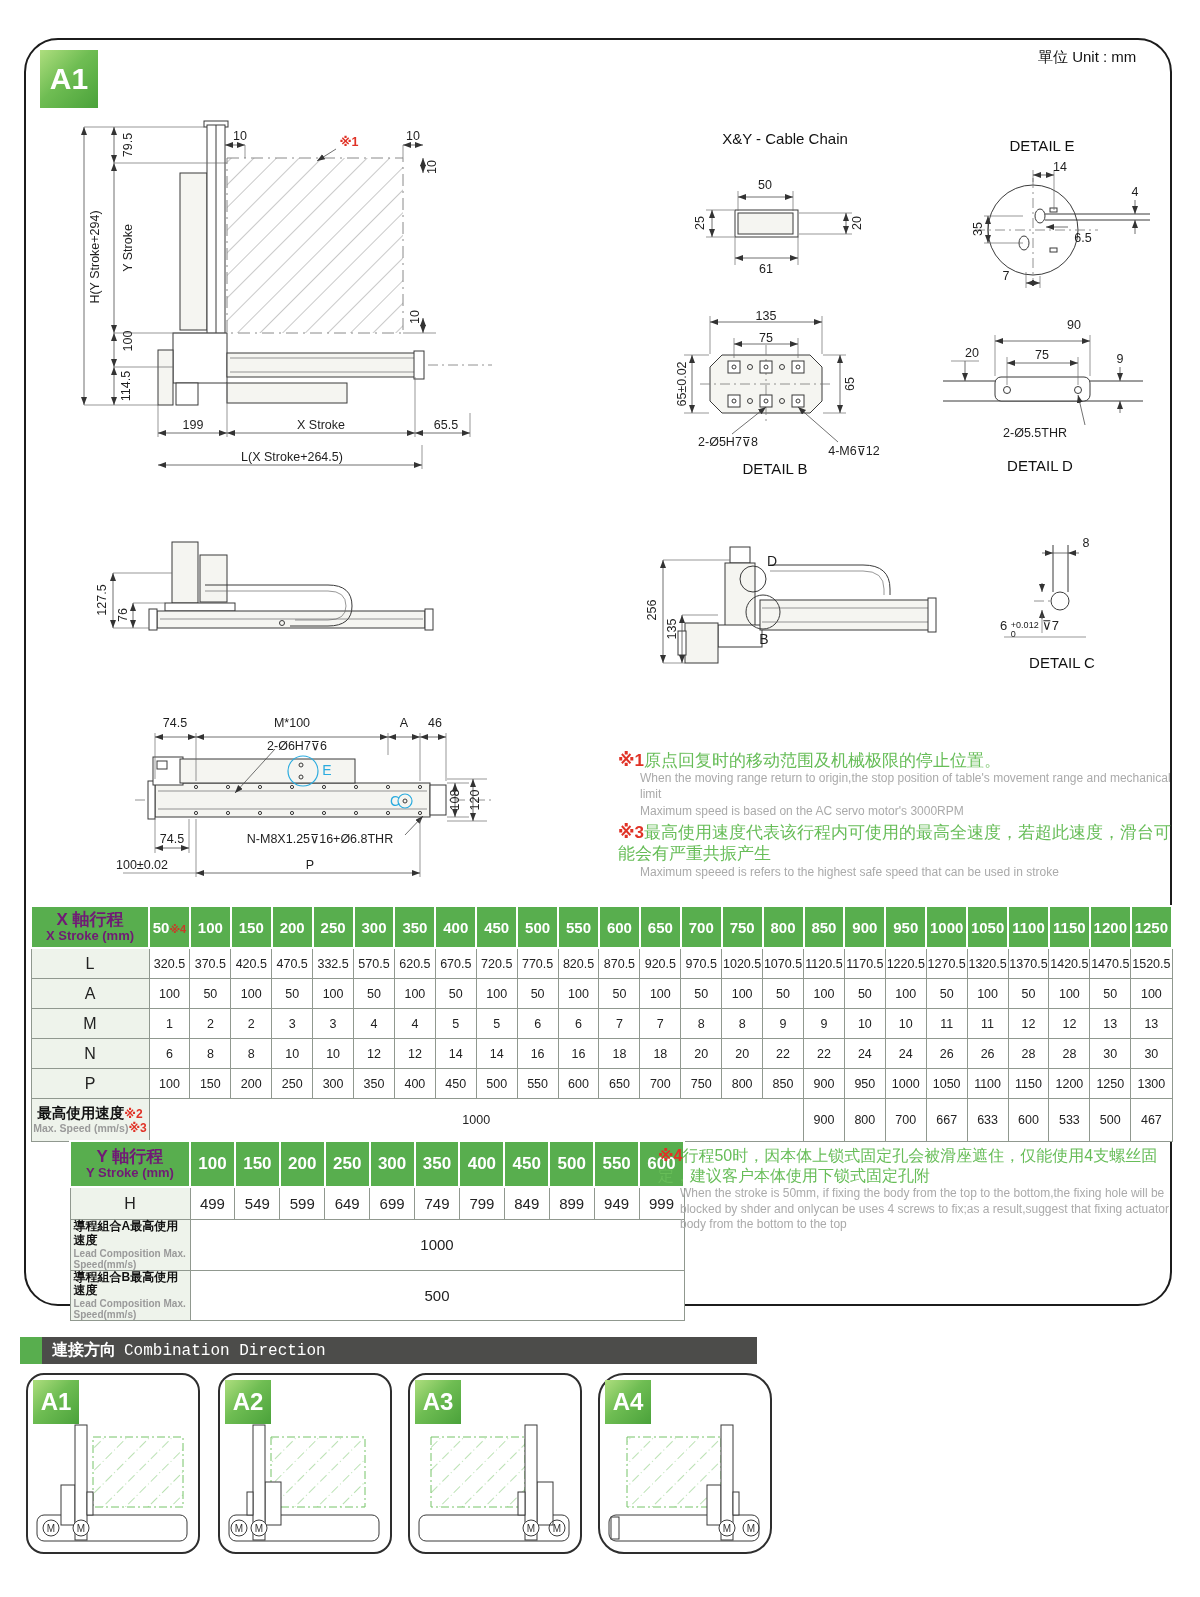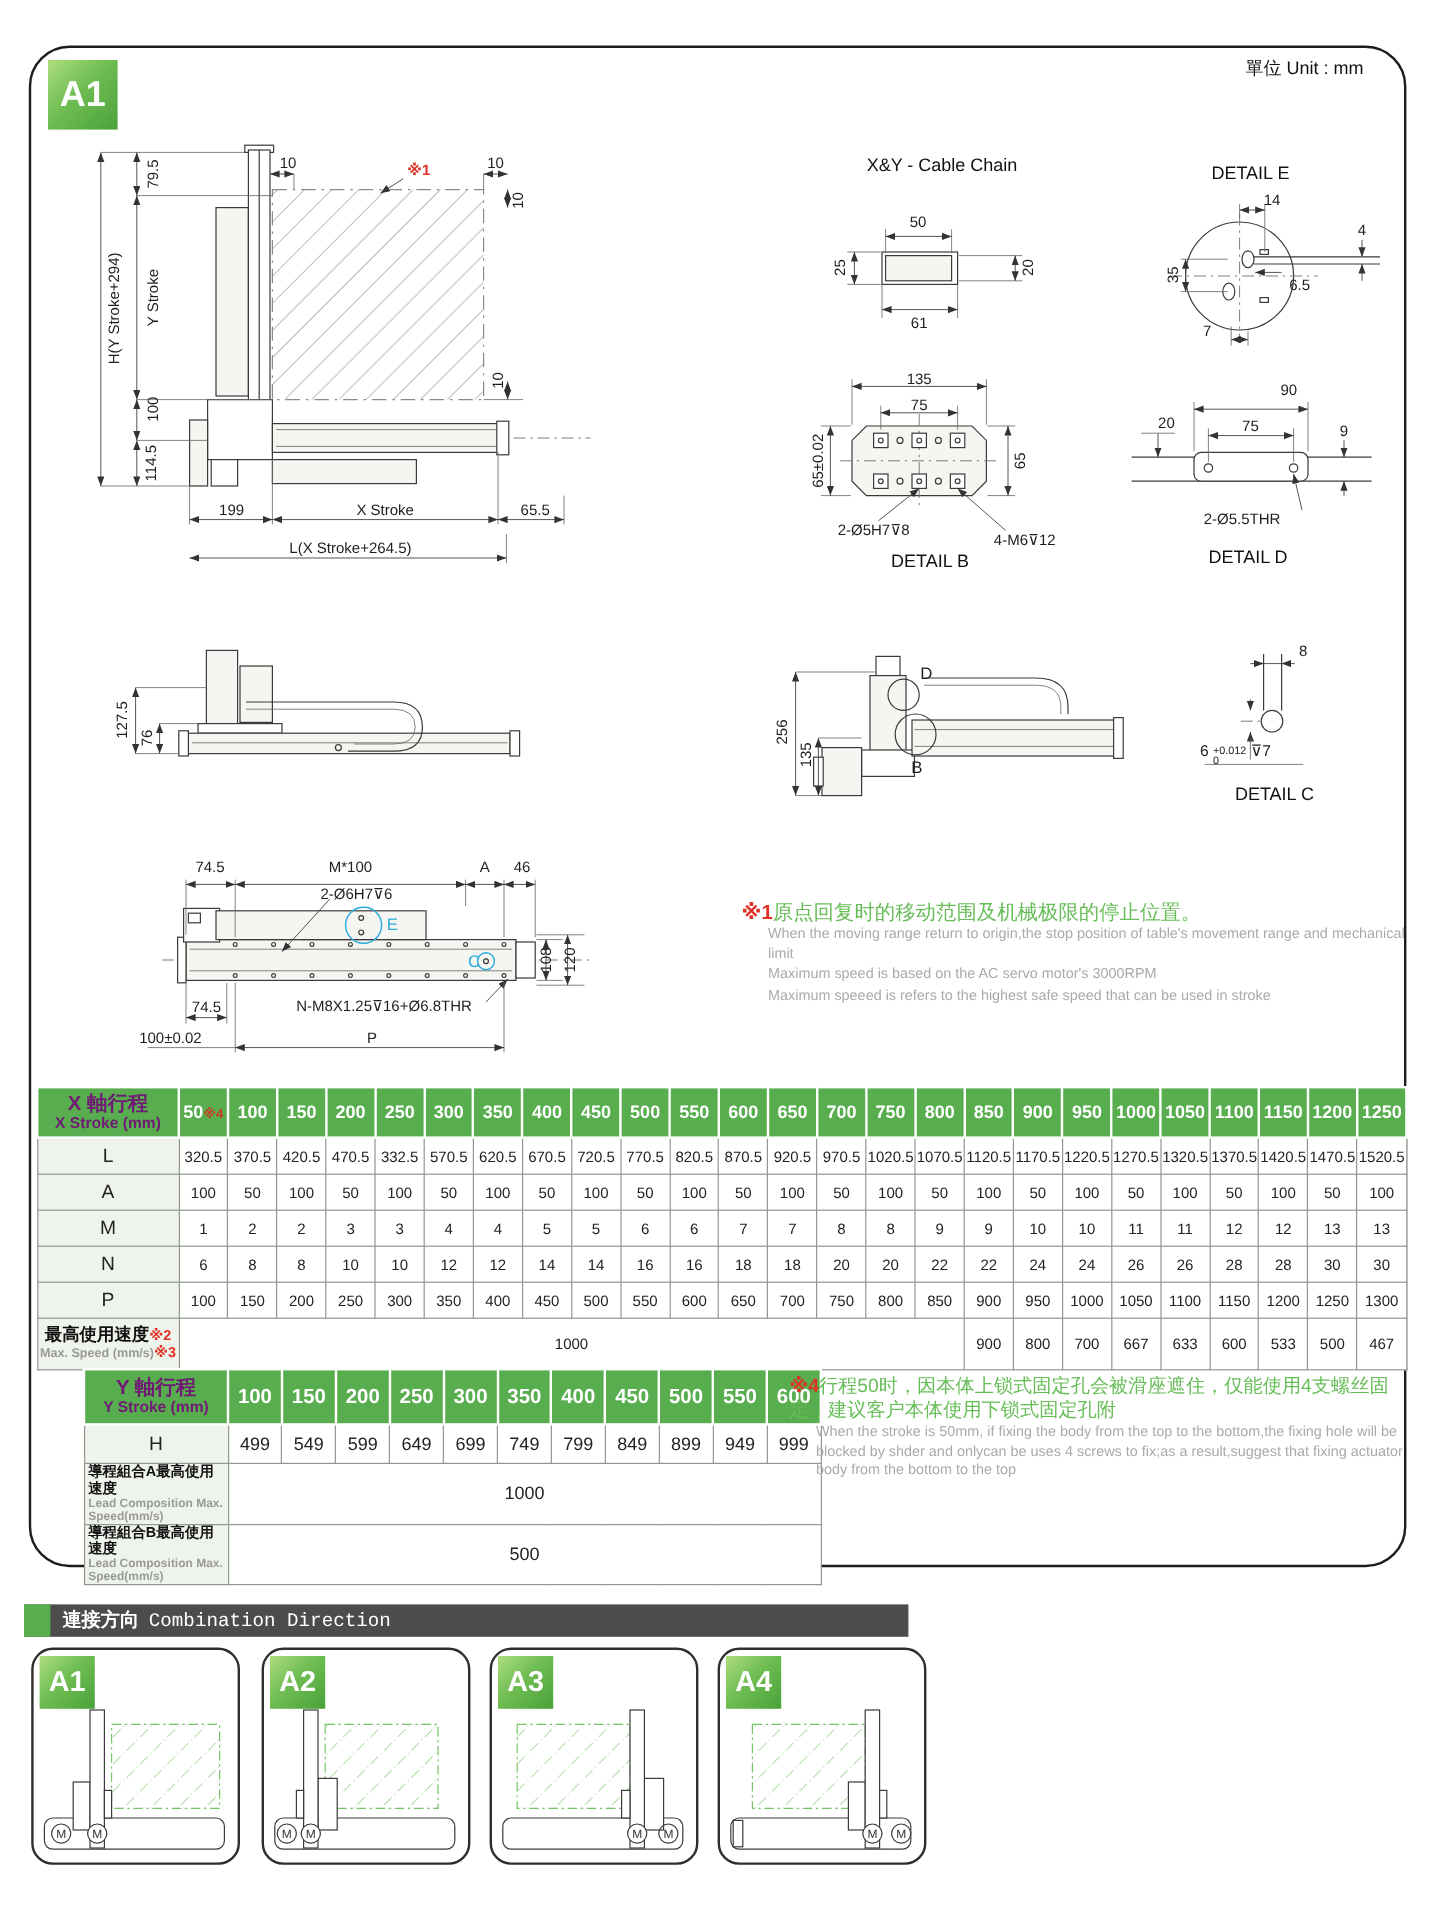--- a/index.html
+++ b/index.html
@@ -455,20 +455,21 @@
   <span class="lbl" style="left:97px;top:144px;">74.5</span>
   <span class="lbl" style="left:67px;top:170px;">100±0.02</span>
   <span class="lbl" style="left:235px;top:170px;">P</span>
   <span class="lbl" style="left:245px;top:143px;">N-M8X1.25⊽16+Ø6.8THR</span>
 </div>
 
 <div class="notes">
   <div class="note-line"><span class="mark">※1</span><span class="cn">原点回复时的移动范围及机械极限的停止位置。</span></div>
   <div class="note-en">When the moving range return to origin,the stop position of table's movement range and mechanical limit</div>
   <div class="note-en">Maximum speed is based on the AC servo motor's 3000RPM</div>
+  <div class="note-line"><span class="mark">※3</span><span class="cn">最高使用速度代表该行程内可使用的最高全速度，若超此速度，滑台可能会有严重共振产生</span></div>
   <div class="note-en">Maximum speeed is refers to the highest safe speed that can be used in stroke</div>
 </div>
 
 <table class="xtab">
   <colgroup>
       <col style="width:118px">
     </colgroup>
   <tbody>
       <tr>
     <th class="corner">
@@ -778,21 +779,21 @@
     <rect x="6" y="118" width="150" height="26" rx="7" class="w"></rect>
     <rect x="124" y="85" width="16" height="43" class="w"></rect>
     <rect x="112" y="28" width="12" height="115" class="w"></rect>
     <rect x="105" y="95" width="7" height="23" class="w"></rect>
     <circle cx="118" cy="131" r="8" class="w"></circle>
       <text x="118" y="135" font-size="10" text-anchor="middle" fill="#333">M</text>
     <circle cx="144" cy="131" r="8" class="ln"></circle>
       <text x="144" y="135" font-size="10" text-anchor="middle" fill="#333">M</text>
   </svg>
 </div>
-<div class="cbox" style="left:598px;">
+<div class="cbox" style="left:598px;border-radius:26px;">
   <div class="badge cbadge">A4</div>
   <svg width="162" height="152" style="position:absolute;left:3px;top:22px;">
     <defs>
         <pattern id="h4" width="16" height="16" patternTransform="rotate(45)" patternUnits="userSpaceOnUse">
       <line x1="0" y1="0" x2="0" y2="16" stroke="#76c468" stroke-width="1" stroke-dasharray="7 3 1 3"></line>
         </pattern>
       </defs>
     <rect x="24" y="40" width="94" height="70" fill="url(#h4)" stroke="#76c468" stroke-dasharray="8 3 2 3"></rect>
     <rect x="6" y="118" width="150" height="26" rx="7" class="w"></rect>
     <rect x="8" y="120" width="8" height="22" class="w"></rect>

